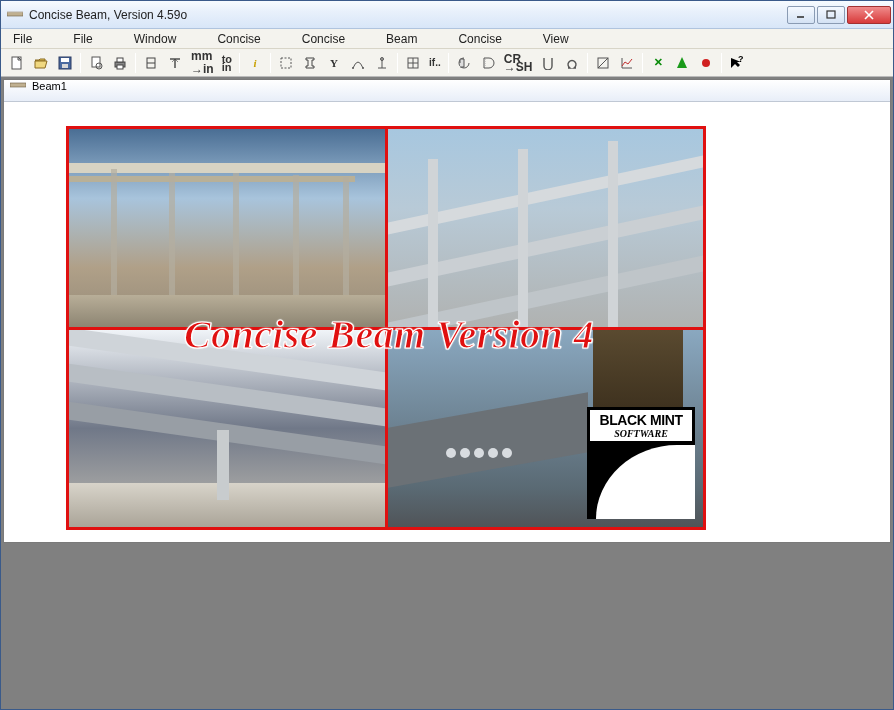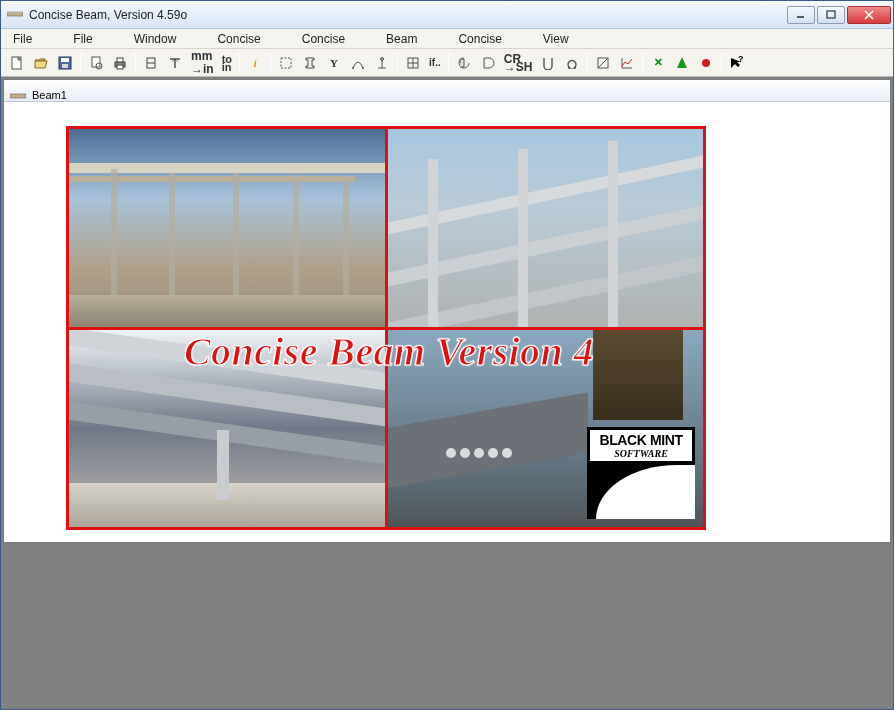--- a/index.html
+++ b/index.html
@@ -101,21 +101,21 @@
   border: 1px solid #7a7a7a;
   width: 100%;
   height: 464px;
   display: flex;
   flex-direction: column;
 }
 .subtitlebar {
   height: 22px;
   background: linear-gradient(180deg,#fff,#e8eef8);
   border-bottom: 1px solid #c0c8d4;
-  display: flex; align-items: flex-end;
+  display: flex; align-items: flex-start;
   padding: 0 6px;
   font-size: 11px;
 }
 .subcontent {
   flex: 1;
   background: #fff;
   position: relative;
   overflow: hidden;
 }
 .splash {
@@ -148,26 +148,25 @@
   font-family: Georgia, "Times New Roman", serif;
   font-size: 40px;
   font-weight: bold;
   font-style: italic;
   color: #e01010;
   -webkit-text-stroke: 1.2px #fff;
   text-shadow: 0 0 2px #fff, 0 0 2px #fff;
   letter-spacing: 0.4px;
   z-index: 5;
   pointer-events: none;
-  margin-top: 17px;
 }
 .logo {
   position: absolute;
   right: 8px; bottom: 8px;
-  width: 108px; height: 92px;
+  width: 108px; height: 112px;
   background: #fff;
   border: 3px solid #000;
   z-index: 6;
   display: flex;
   flex-direction: column;
 }
 .logo .l1 { text-align: center; font-family: Arial Black, Arial, sans-serif; font-weight: 900; font-size: 14px; letter-spacing: -0.4px; padding-top: 2px; }
 .logo .l2 { text-align: center; font-family: Liberation Serif, serif; font-weight: bold; font-style: italic; font-size: 10px; }
 .logo .shape { flex: 1; background: #000; position: relative; margin-top: 2px; }
 .logo .shape::after {

